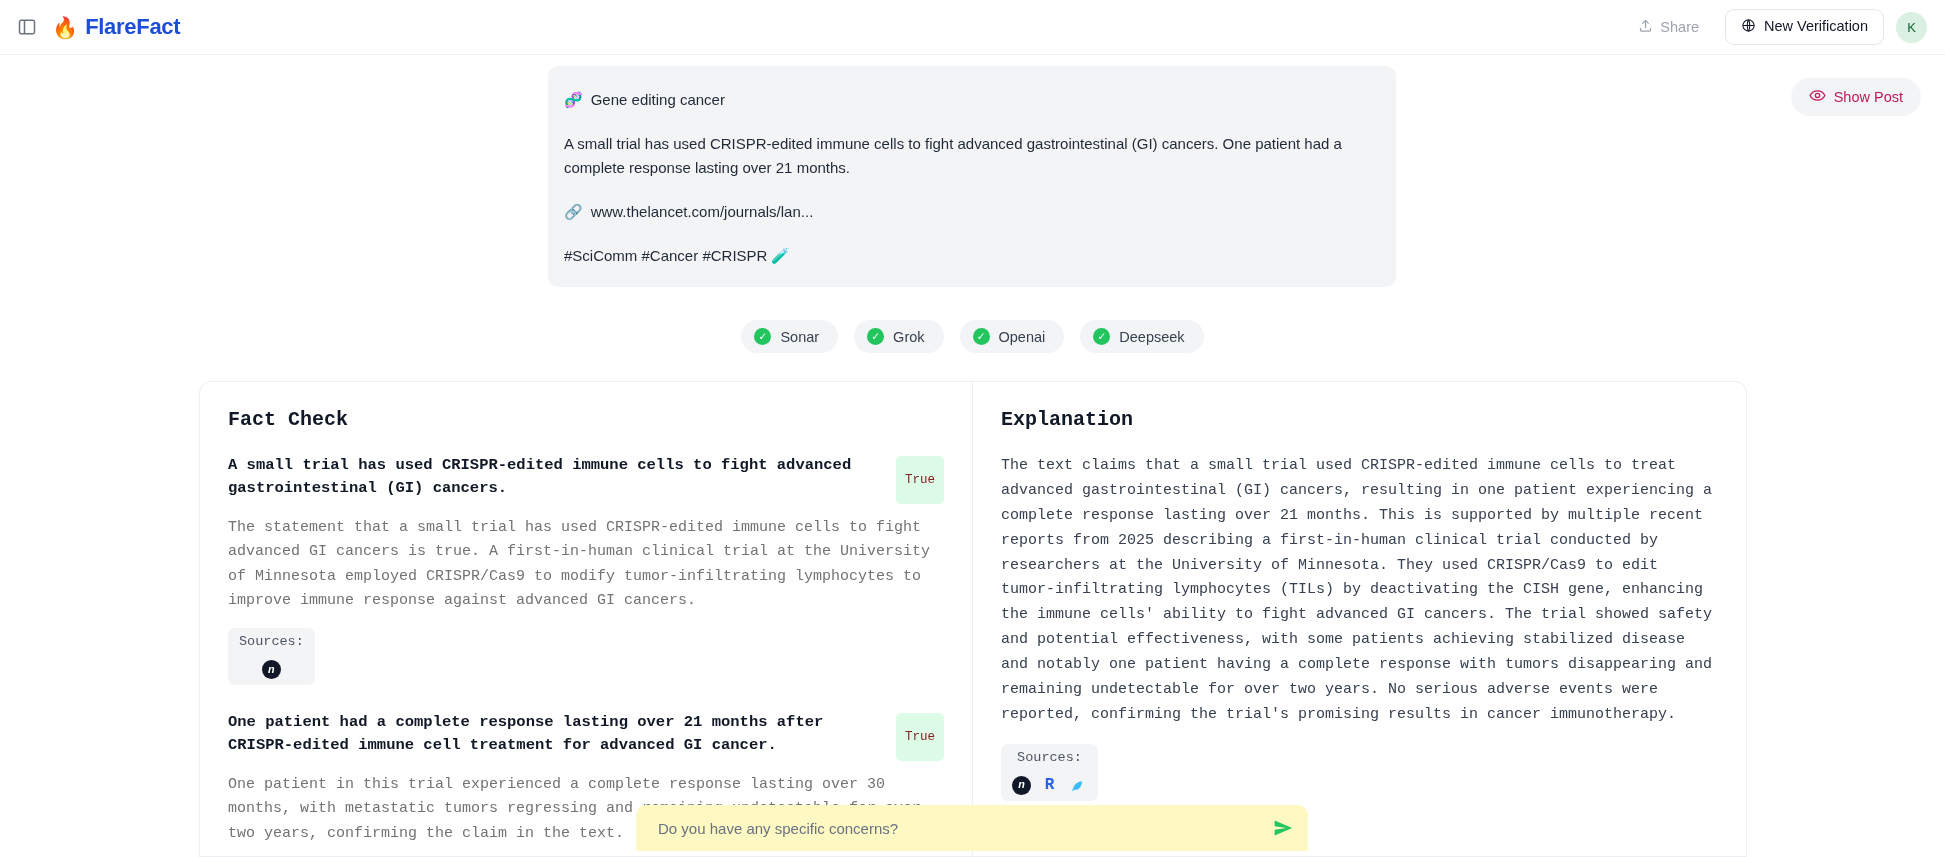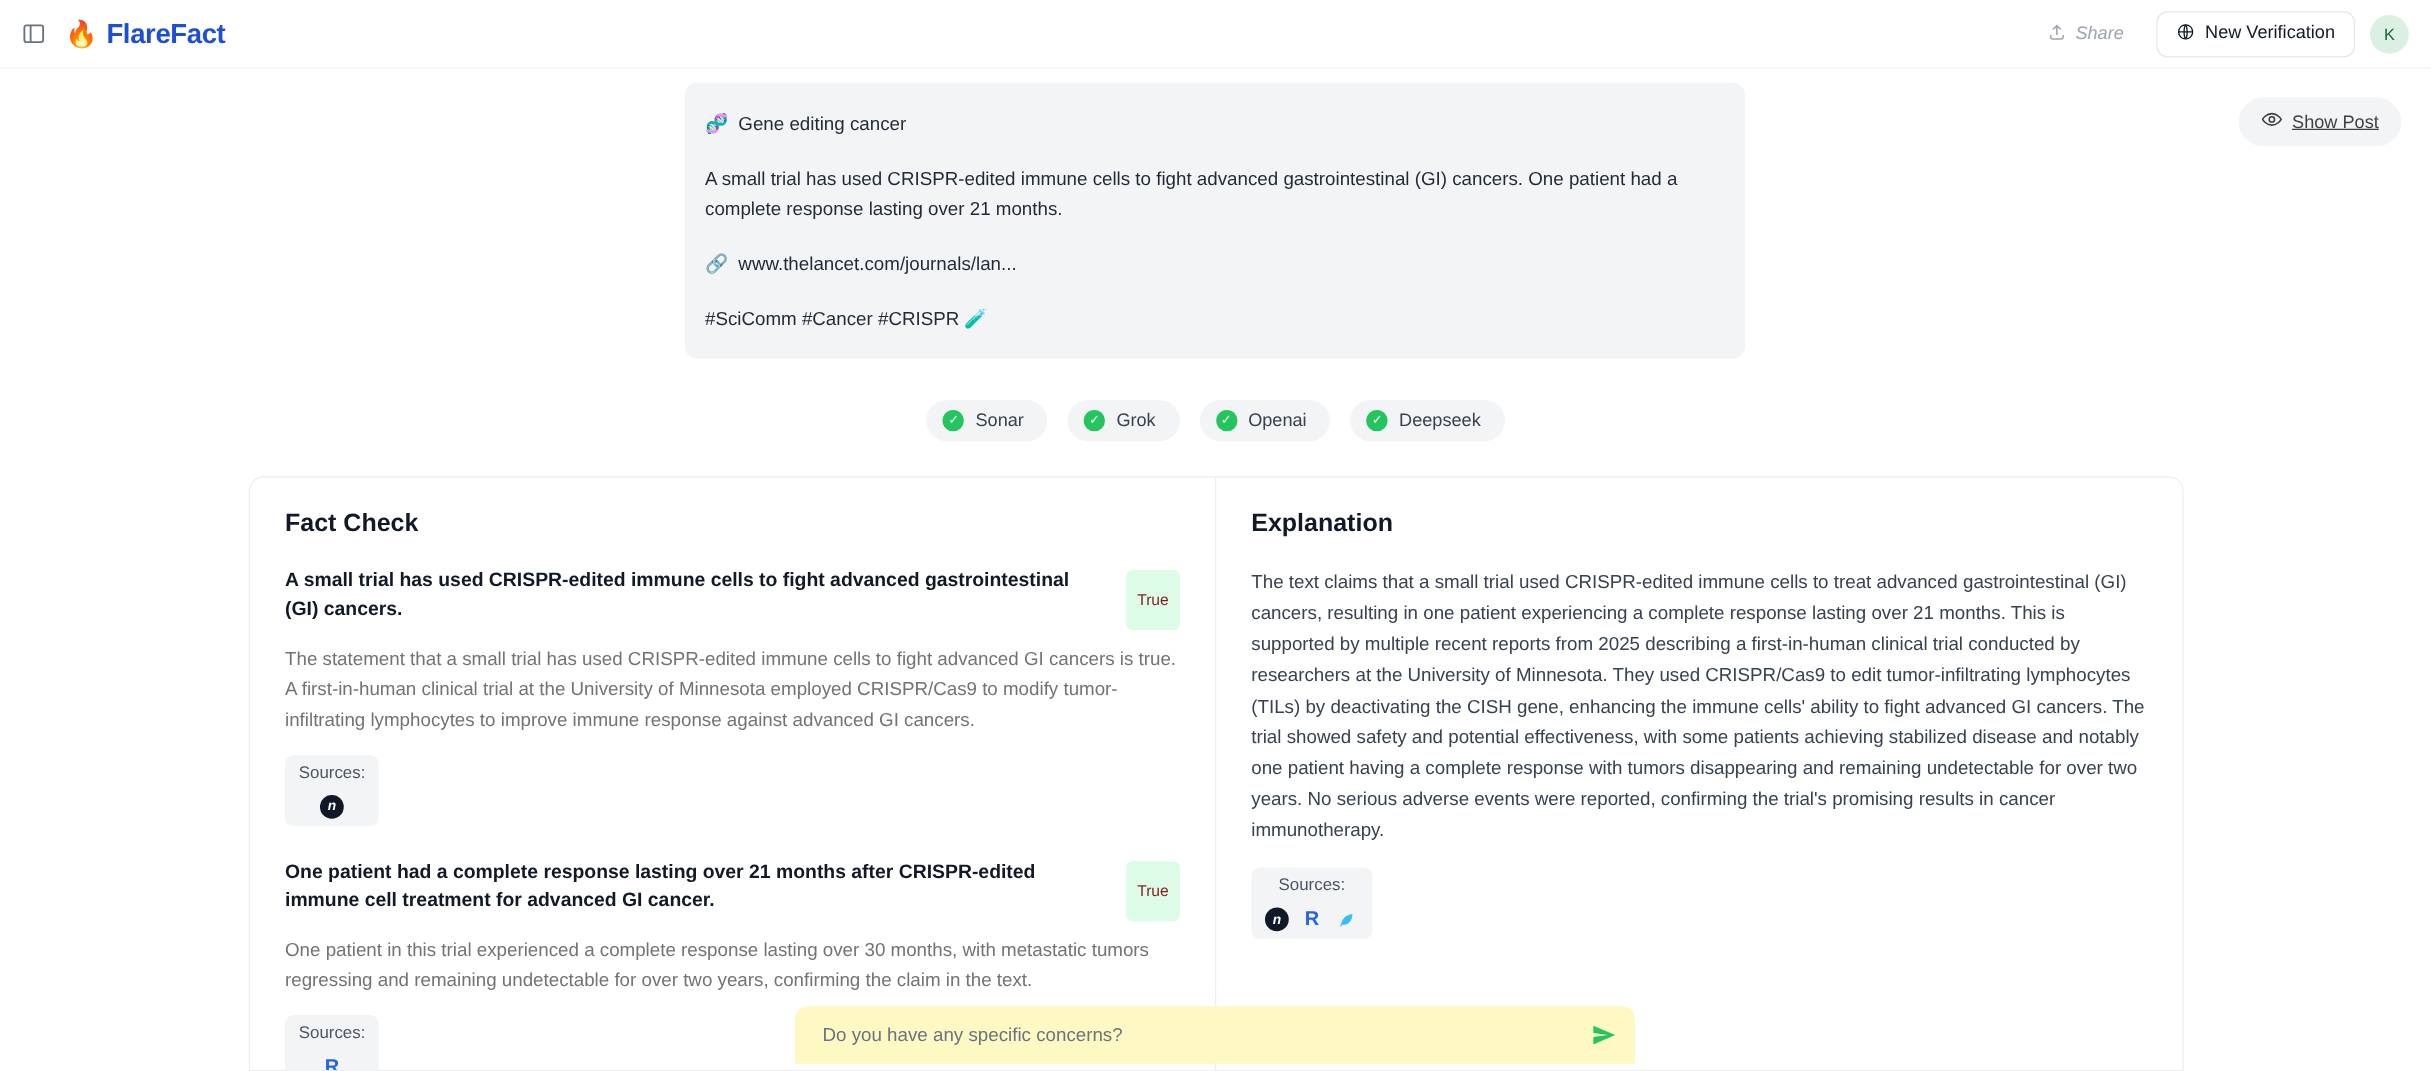--- a/index.html
+++ b/index.html
@@ -33,21 +33,20 @@
   }
   .topbar-right {
     margin-left: auto; display: flex; align-items: center; gap: 12px;
     padding-right: 18px;
   }
   .share-btn {
     display: flex; align-items: center; gap: 7px;
     font-size: 14.5px; color: #9ca3af;
     padding: 7px 14px; border-radius: 8px;
     cursor: pointer;
-    font-style: italic;
   }
   .verify-btn {
     display: flex; align-items: flex-start; gap: 8px;
     font-size: 14.5px; color: #111827;
     padding: 8px 15px; border-radius: 9px;
     border: 1px solid #e5e7eb;
     background: #fff;
     cursor: pointer;
   }
   .avatar {
@@ -56,23 +55,22 @@
     display: flex; align-items: center; justify-content: center;
     font-size: 13px; font-weight: 500;
     cursor: pointer;
   }
 
   
   .show-post {
     position: absolute; top: 78px; right: 24px;
     display: flex; align-items: center; gap: 8px;
     background: #f3f4f6; border-radius: 999px;
-    padding: 9px 18px; font-size: 14.5px; color: #404040;
-    cursor: pointer;
-    text-decoration: underline;
+    padding: 9px 18px; font-size: 14.5px; color: #be185d;
+    cursor: pointer;
   }
 
   
   .post-card {
     position: absolute; top: 66px; left: 548px;
     width: 848px;
     background: #f3f4f6;
     border-radius: 10px;
     padding: 22px 16px 20px 16px;
     font-size: 15px;
@@ -105,21 +103,21 @@
   
   .panels {
     position: absolute; top: 381px; left: 199px;
     width: 1548px; height: 476px;
     background: #ffffff;
     border: 1px solid #eceef1;
     border-radius: 12px 12px 0 0;
     display: flex;
     overflow: hidden;
   }
-  .panel { padding: 26px 28px 0 28px; }
+  .panel { padding: 26px 28px 0 28px; font-family: Liberation Mono, monospace; }
   .panel-left { width: 773px; border-right: 1px solid #eceef1; }
   .panel-right { flex: 1; }
   .panel-h {
     font-size: 20px; font-weight: bold; color: #111827;
     margin: 0 0 23px 0;
   }
 
   .claim { margin-bottom: 26px; }
   .claim-head {
     display: flex; align-items: flex-start; gap: 16px;

